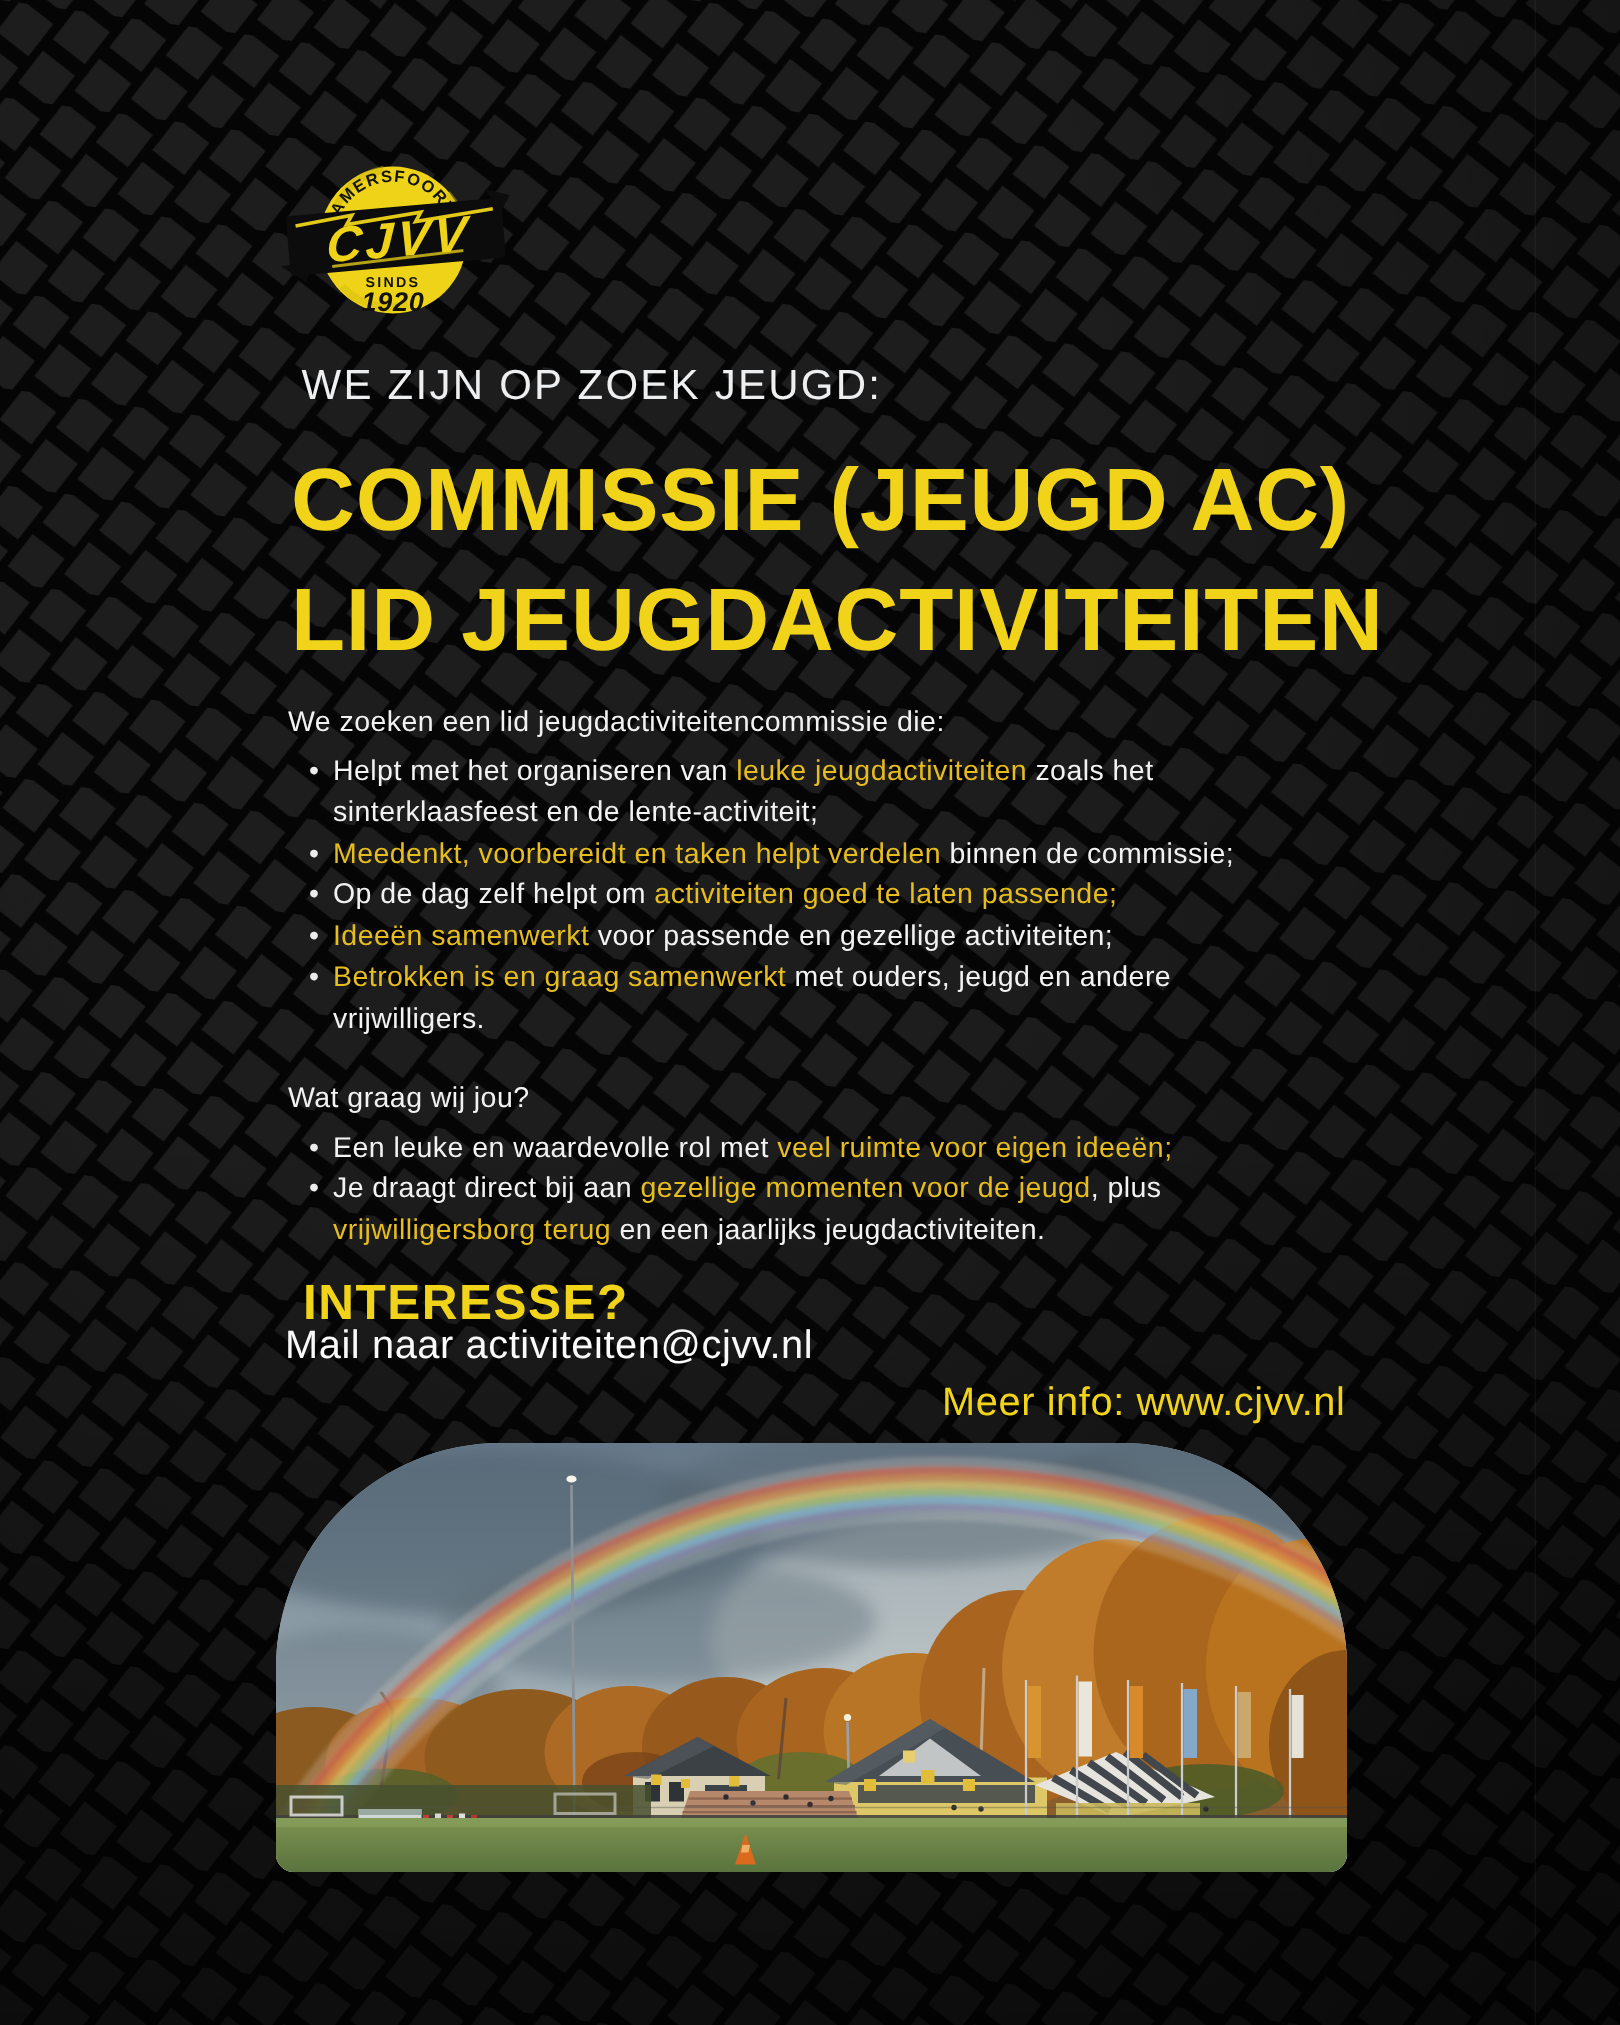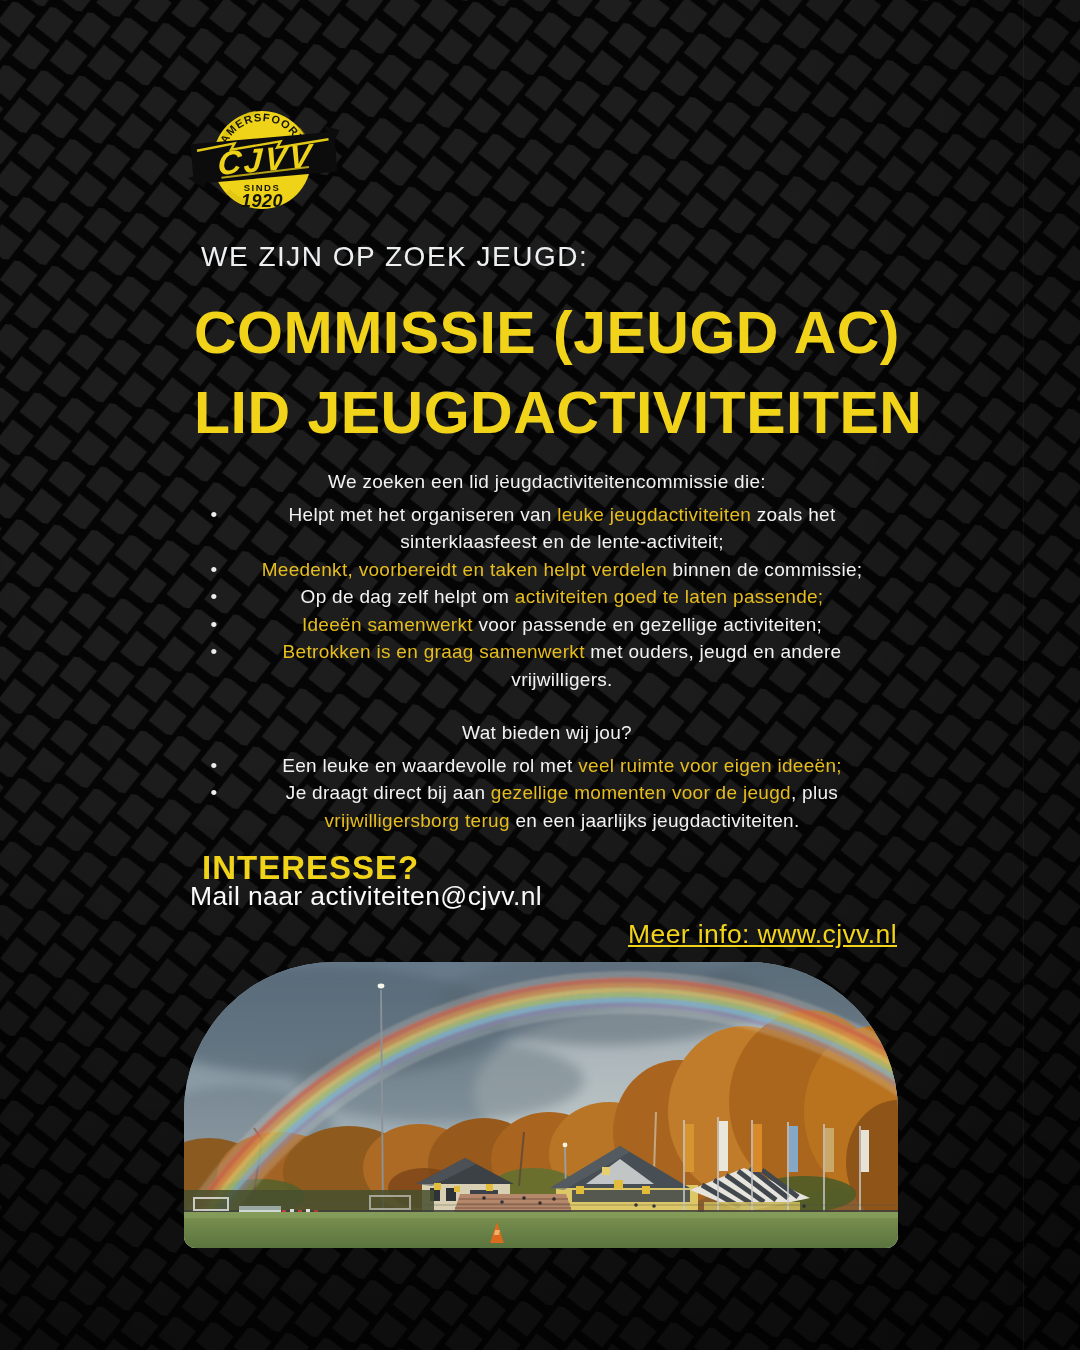--- a/index.html
+++ b/index.html
@@ -20,38 +20,38 @@
   .kicker{
     left:201px;top:241px;font-size:28px;line-height:32px;letter-spacing:1.5px;
     color:#edeff1;font-weight:400;white-space:nowrap;
   }
   .title{
     left:194px;top:293px;font-size:59px;line-height:80px;font-weight:700;
     color:var(--accent,#f1d41a);letter-spacing:.5px;white-space:nowrap;
   }
   .body-copy{
     left:192px;top:468px;width:710px;font-size:19px;line-height:27.5px;
-    color:#f2f2f2;letter-spacing:.3px;text-align:center;
+    color:#f2f2f2;letter-spacing:.3px;
   }
   .sec-heading{margin-bottom:5px;}
   .section + .section{margin-top:26px;}
   .item{display:flex;}
   .item .dot{flex:none;width:30px;padding-left:14px;color:#ececec;box-sizing:border-box;}
   .item .txt{flex:1;}
   .hl{color:var(--accent-soft,#e7bd1e);}
   .contact-heading{
     left:202px;top:849px;font-size:33px;font-weight:700;letter-spacing:1px;
     color:var(--accent,#f1d41a);white-space:nowrap;
   }
   .contact-mail{
     left:190px;top:881px;font-size:26.5px;color:#fafafa;letter-spacing:.4px;white-space:nowrap;
   }
   .info-line{
     right:183px;top:919px;font-size:26.5px;letter-spacing:.4px;
-    color:var(--accent,#f1d41a);white-space:nowrap;text-decoration:underline;
+    color:var(--accent,#f1d41a);white-space:nowrap;
   }
   .photo{
     left:184px;top:962px;width:714px;height:286px;
     border-radius:150px 150px 12px 12px;overflow:hidden;background:#8fa0ab;
   }
   .photo svg{display:block;width:714px;height:286px;}
   .logo{left:186px;top:83px;width:156px;height:158px;}
 </style>
 </head>
 <body>
@@ -119,21 +119,21 @@
         <div class="item">
           <span class="dot">•</span>
           <div class="txt"><span class="hl">Ideeën samenwerkt</span><span> voor passende en gezellige activiteiten;</span></div>
         </div>
         <div class="item">
           <span class="dot">•</span>
           <div class="txt"><span class="hl">Betrokken is en graag samenwerkt</span><span> met ouders, jeugd en andere</span><br><span>vrijwilligers.</span></div>
         </div>
       </div>
       <div class="section">
-        <div class="sec-heading">Wat bieden wij jou?</div>
+        <div class="sec-heading">Wat graag wij jou?</div>
         <div class="item">
           <span class="dot">•</span>
           <div class="txt"><span>Een leuke en waardevolle rol met </span><span class="hl">veel ruimte voor eigen ideeën;</span></div>
         </div>
         <div class="item">
           <span class="dot">•</span>
           <div class="txt"><span>Je draagt direct bij aan </span><span class="hl">gezellige momenten voor de jeugd</span><span>, plus</span><br><span class="hl">vrijwilligersborg terug</span><span> en een jaarlijks jeugdactiviteiten.</span></div>
         </div>
       </div>
     </div>

